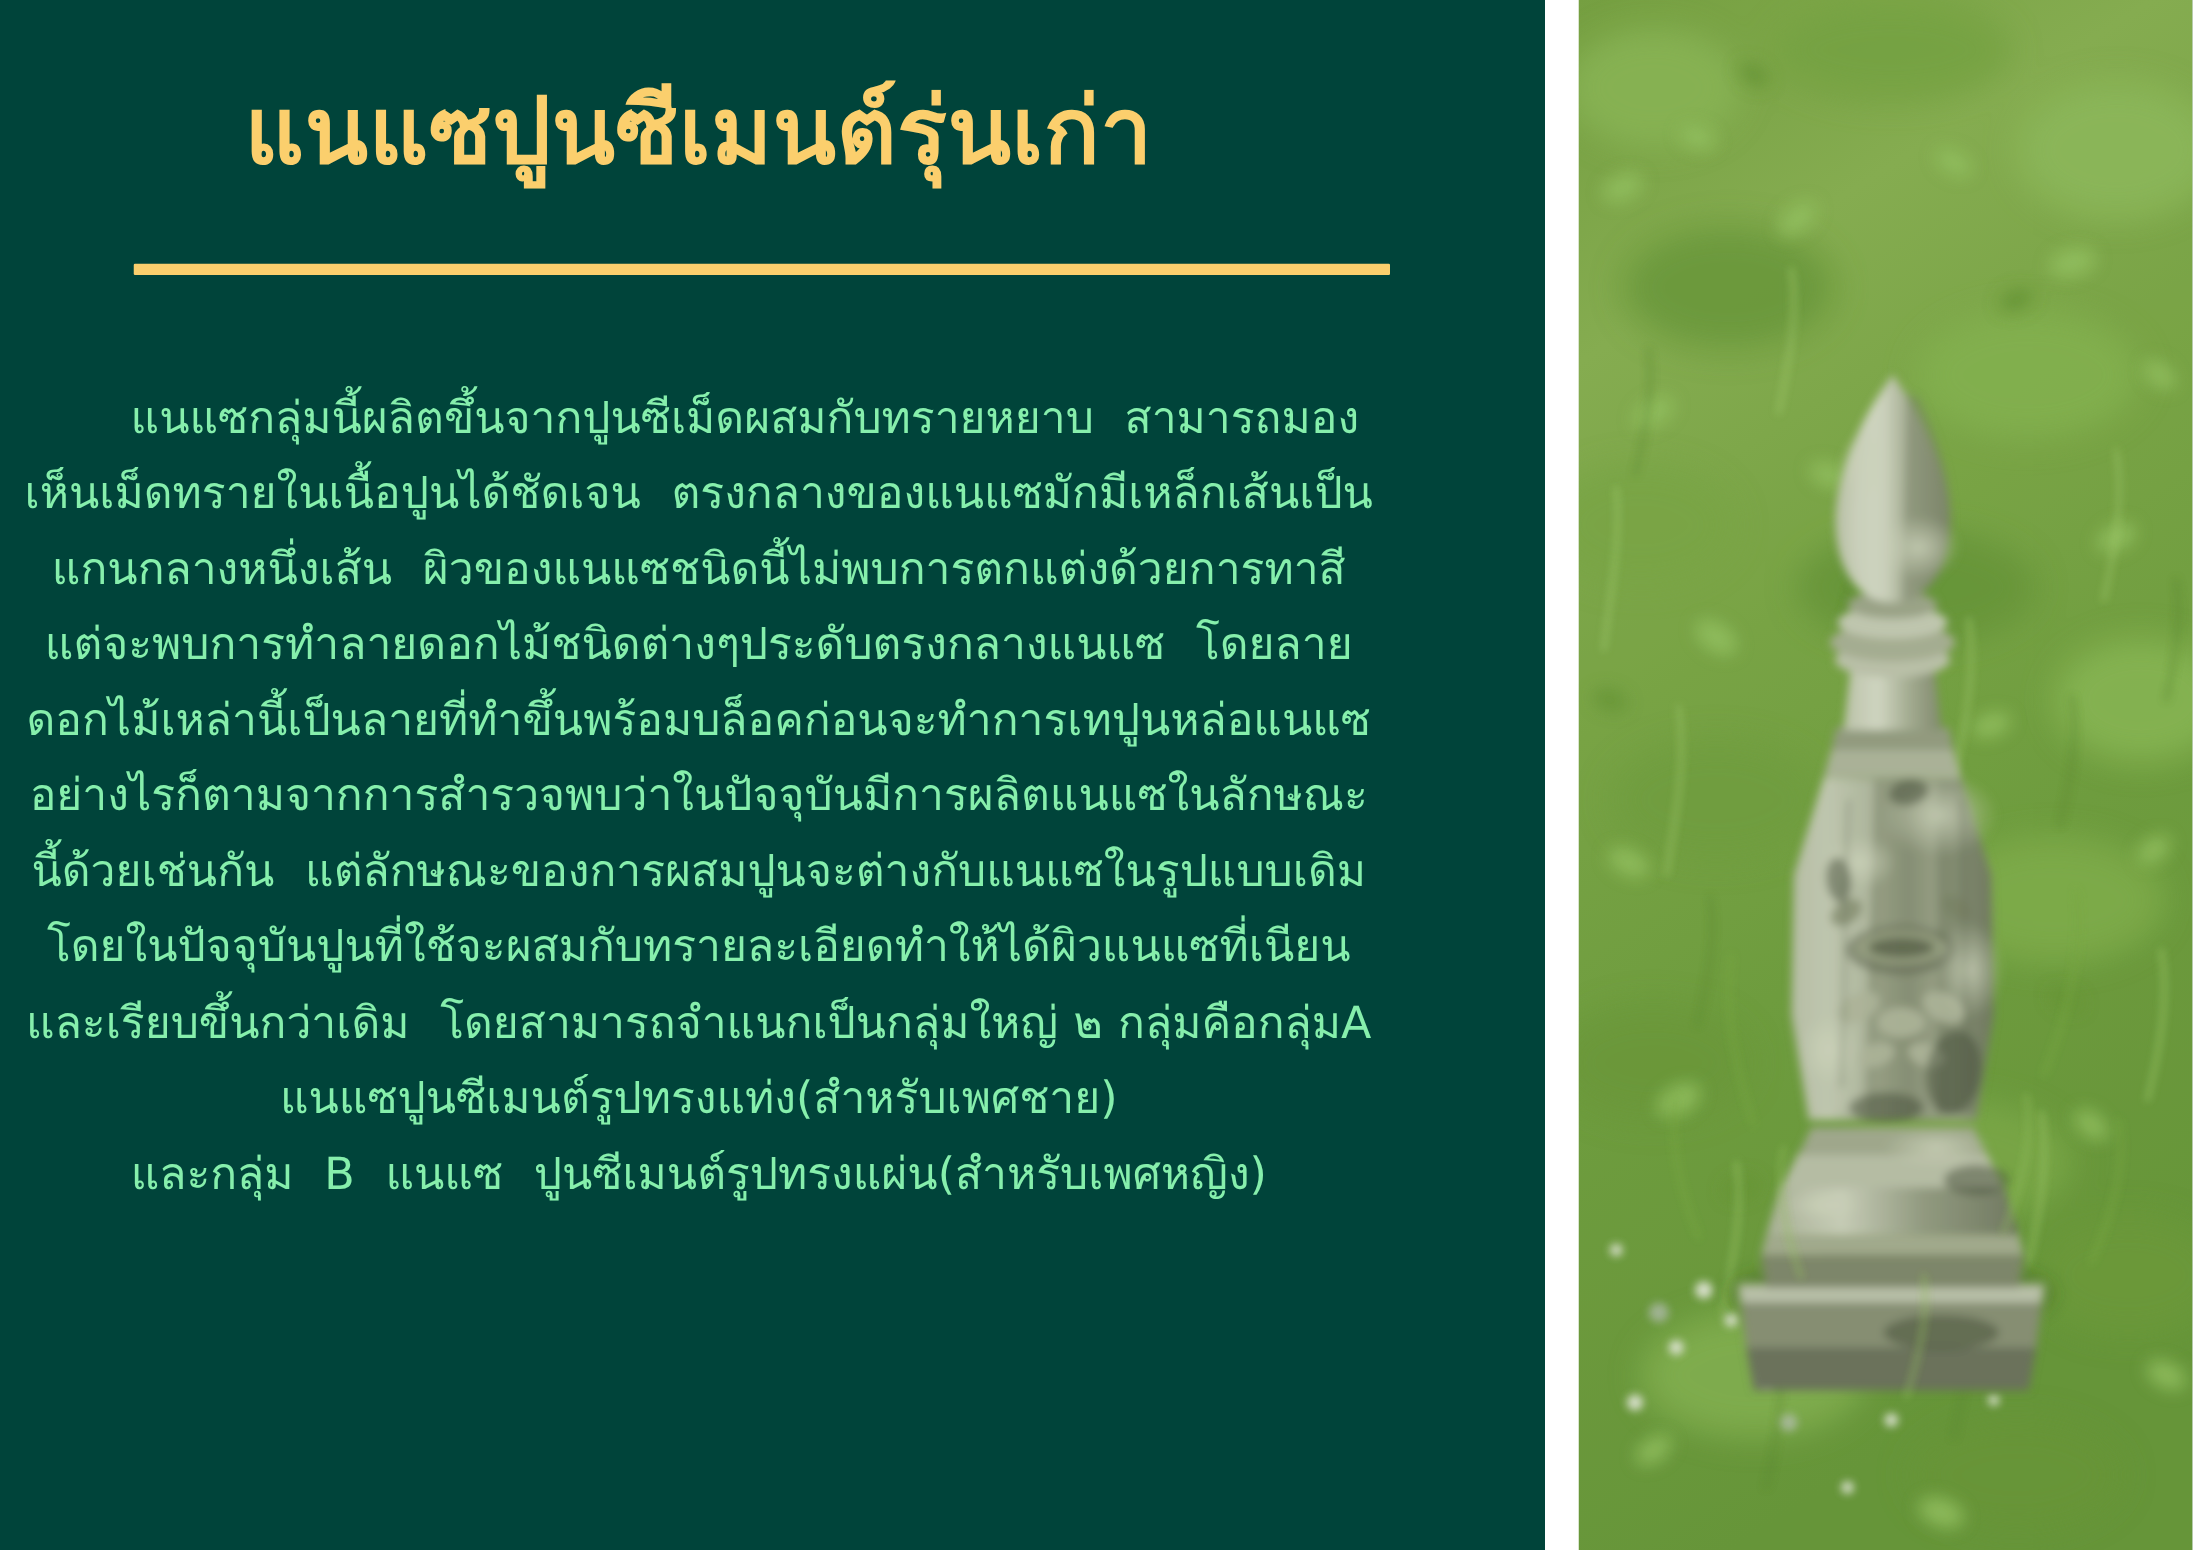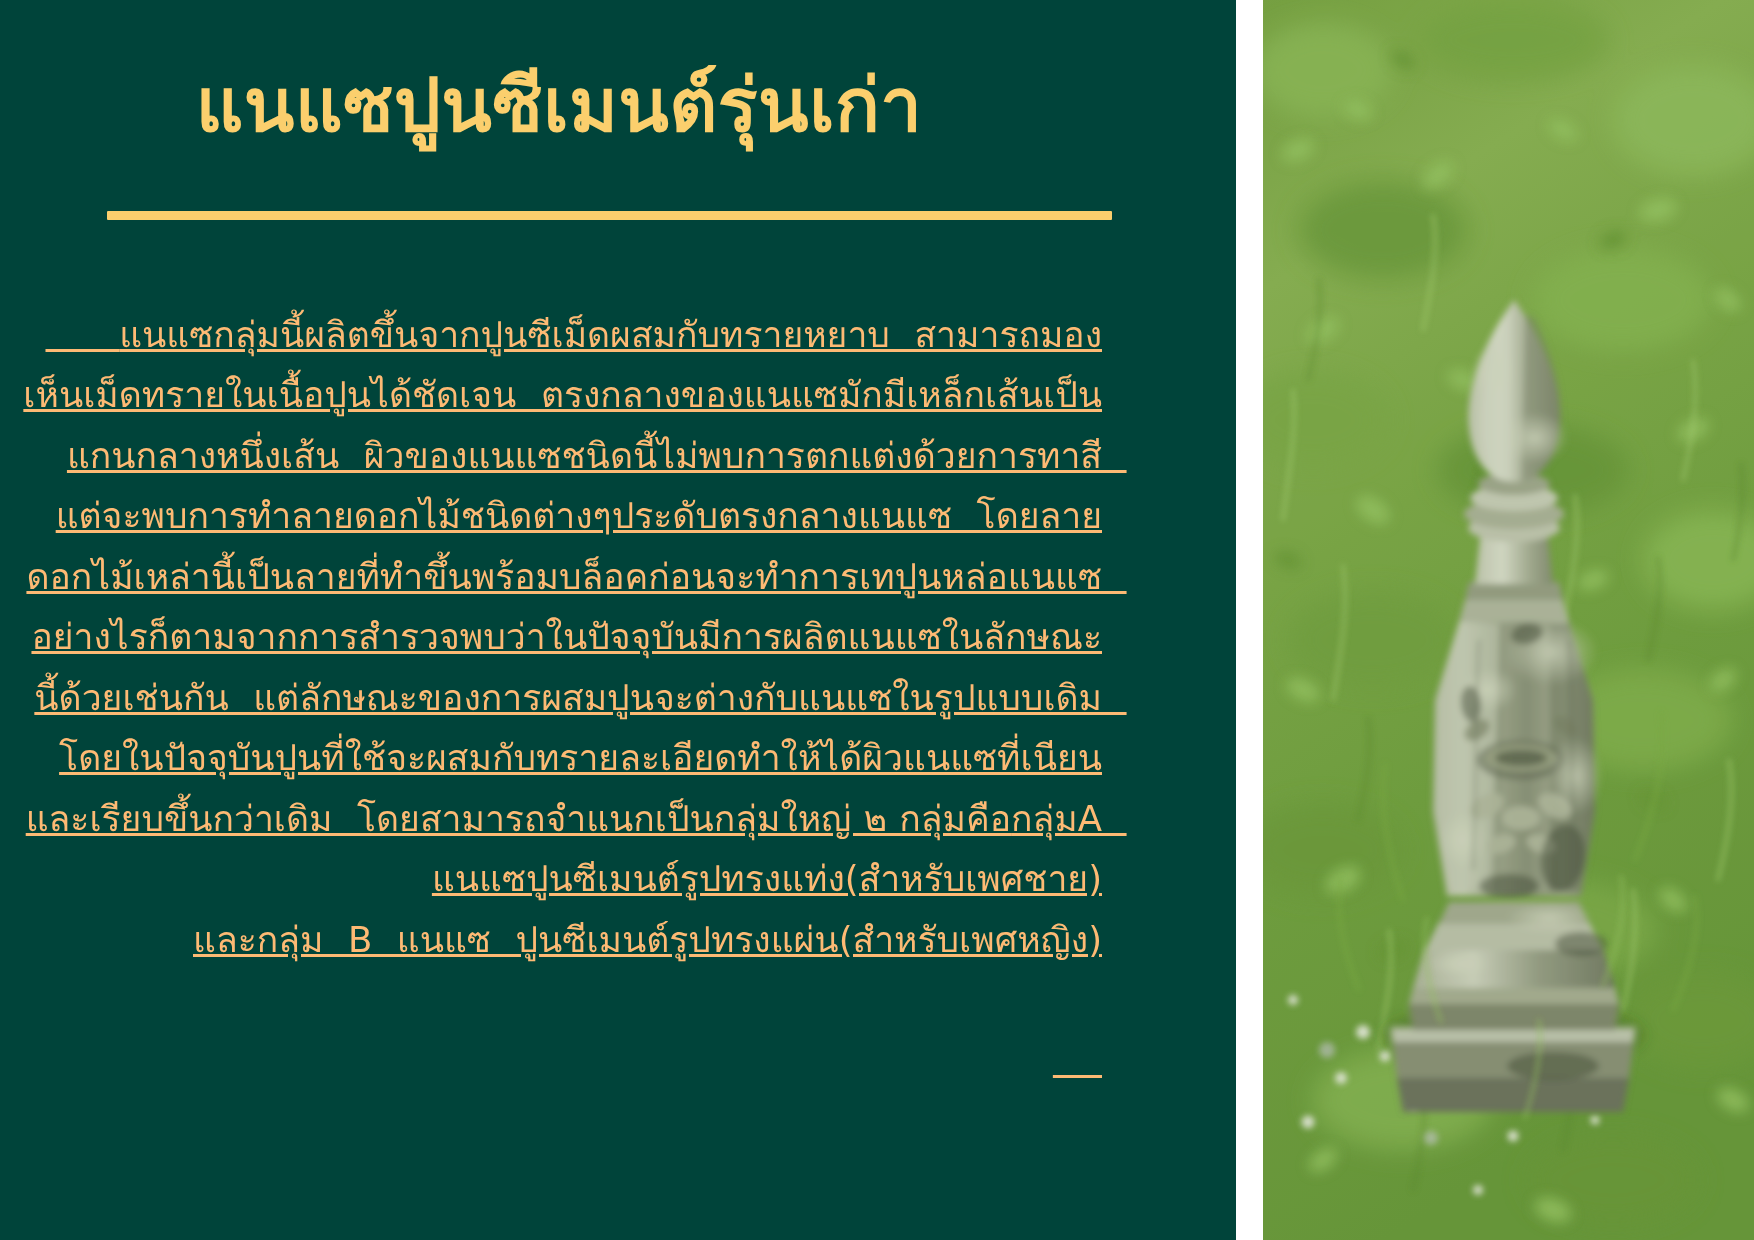--- a/index.html
+++ b/index.html
@@ -56,28 +56,27 @@
     height: 9px;
     background: #fbcf6d;
     border-radius: 1px;
   }
 
   .body-text {
     position: absolute;
     left: 16px;
     top: 244px;
     width: 1086px;
-    color: #fdba74;
+    color: #86efac;
     font-size: 35.5px;
     line-height: 60.5px;
-    text-align: right;
+    text-align: center;
     text-indent: 138px;
     word-spacing: 1px;
     white-space: pre-wrap;
-    text-decoration: underline;
   }
 
   .body-text .tail {
     display: block;
     text-indent: 0;
   }
 
   
   .gutter {
     position: absolute;

